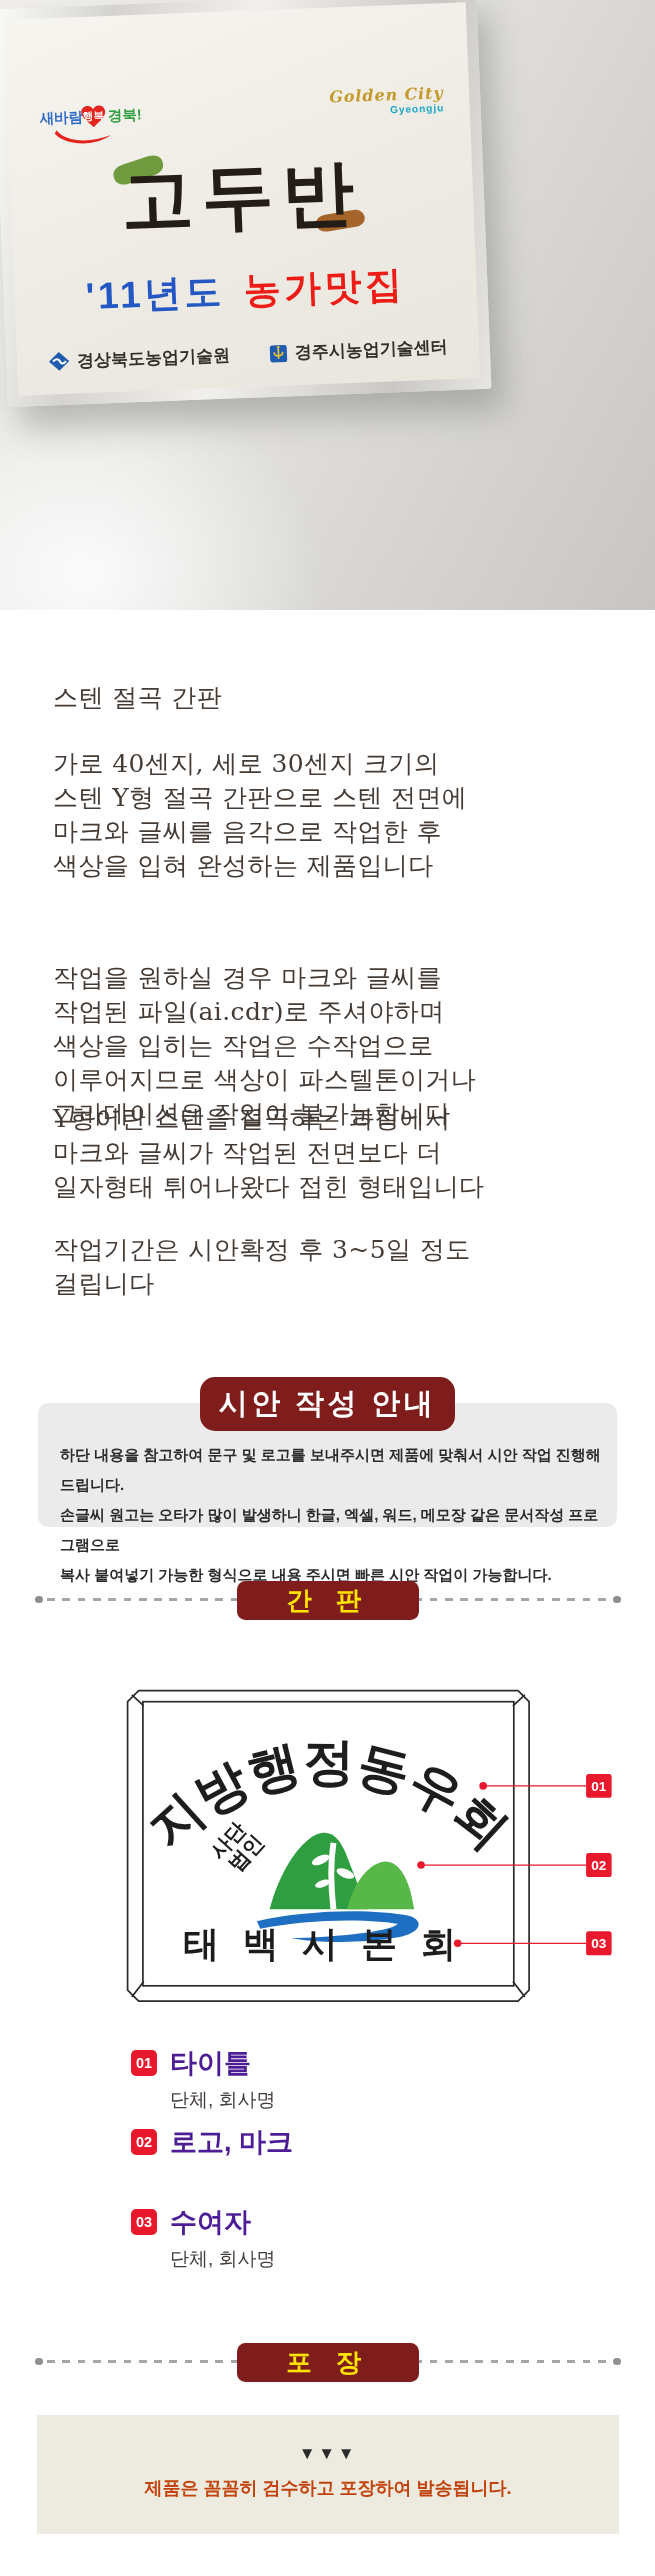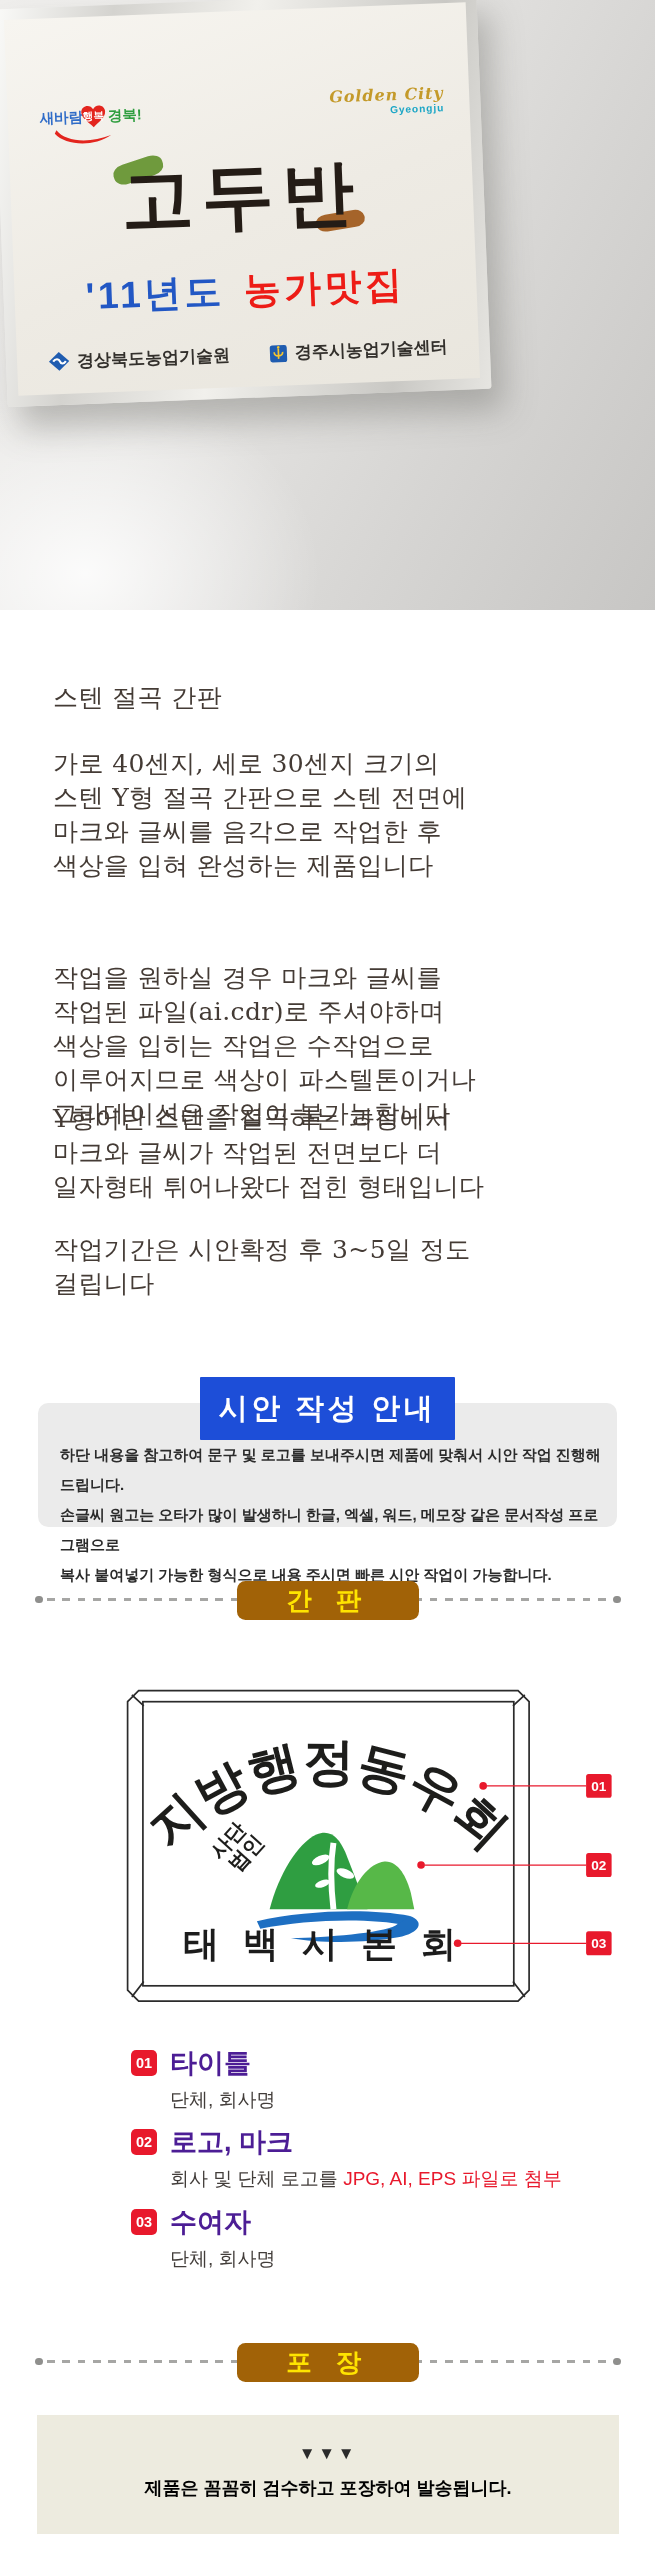--- a/index.html
+++ b/index.html
@@ -38,55 +38,55 @@
   .org-item{display:flex;align-items:center;gap:6.8px;font-size:17px;font-weight:700;color:#33302c;}
 
   
   .brush{left:53px;white-space:pre-line;font-family:"DejaVu Serif",serif;
          font-size:25px;line-height:34px;color:#443b35;letter-spacing:0.4px;}
   .desc-heading{top:681px;}
   .p1{top:747px;} .p2{top:961px;} .p3{top:1102px;} .p4{top:1233px;}
 
   
   .guide-box{left:38px;top:1403px;width:579px;height:124px;background:#ebebeb;border-radius:10.2px;}
-  .guide-banner{left:200px;top:1377px;width:255px;height:63px;background:#1d4ed8;border-radius:1px;
+  .guide-banner{left:200px;top:1377px;width:255px;height:54px;background:#7f1d1d;border-radius:15px;
       display:flex;align-items:center;justify-content:center;color:#fff;font-size:29px;
       font-weight:700;letter-spacing:3.4px;}
   .guide-body{left:60px;top:1440px;width:545px;white-space:pre-line;font-size:15px;
       font-weight:700;line-height:30px;color:#2b2b2b;}
 
   
   .divider{left:37px;width:582px;height:39px;}
   .d1{top:1581px;} .d2{top:2343px;}
   .dline{position:absolute;left:10.2px;right:10.2px;top:17px;height:2.6px;
       background:repeating-linear-gradient(90deg,#a6a6a4 0 7.7px,transparent 7.7px 15.3px);}
   .dot{position:absolute;top:14.5px;width:7.7px;height:7.7px;border-radius:50%;background:#8f8f8d;}
   .dot.l{left:-1.7px;} .dot.r{right:-1.7px;}
   .sec-btn{position:absolute;left:50%;transform:translateX(-50%);top:0;width:182px;height:39px;
-      background:#a16207;border-radius:8.5px;display:flex;align-items:center;justify-content:center;
+      background:#7f1d1d;border-radius:8.5px;display:flex;align-items:center;justify-content:center;
       color:#ffe400;font-size:25.5px;font-weight:700;letter-spacing:8.5px;}
 
   
   .diagram{left:0;top:1669px;}
 
   
   .item{left:131px;width:477px;height:68px;}
   .i1{top:2048px;} .i2{top:2127px;} .i3{top:2207px;}
   .ibadge{position:absolute;left:0;top:1.7px;width:26px;height:26px;background:#e8192c;border-radius:5.1px;
       display:flex;align-items:center;justify-content:center;color:#fff;font-size:14.5px;font-weight:700;}
   .ititle{position:absolute;left:39px;top:-2.6px;font-size:27px;font-weight:700;color:#4c1d95;}
   .idesc{position:absolute;left:39px;top:39px;font-size:19px;color:#423d3a;}
   .idesc .hl{color:#e8192c;}
 
   
   .pack-box{left:37px;top:2415px;width:582px;height:119px;background:#edebdf;}
   .pack-arrows{position:absolute;left:0;top:29px;width:100%;text-align:center;
       font-size:17px;letter-spacing:2.6px;color:#2b2b2b;}
   .pack-note{position:absolute;left:0;top:61px;width:100%;text-align:center;
-      font-size:18px;font-weight:700;color:#000000;}
+      font-size:18px;font-weight:700;color:#c2410c;}
 </style>
 </head>
 <body>
 
 <div id="page">
 
   <div class="abs photo">
     <div class="abs photo-glow"></div>
     <div class="sign">
       <div class="sign-face">
@@ -223,21 +223,20 @@
   </svg>
 
   <div class="abs item i1">
     <div class="ibadge">01</div>
     <div class="ititle">타이틀</div>
     <div class="idesc"><span>단체, 회사명</span><span class="hl"></span></div>
   </div>
   <div class="abs item i2">
     <div class="ibadge">02</div>
     <div class="ititle">로고, 마크</div>
-    <div class="idesc"><span>회사 및 단체 로고를 </span><span class="hl">JPG, AI, EPS 파일로 첨부</span></div>
   </div>
   <div class="abs item i3">
     <div class="ibadge">03</div>
     <div class="ititle">수여자</div>
     <div class="idesc"><span>단체, 회사명</span><span class="hl"></span></div>
   </div>
 
   <div class="abs divider d2">
     <div class="dline"></div>
     <div class="dot l"></div>

